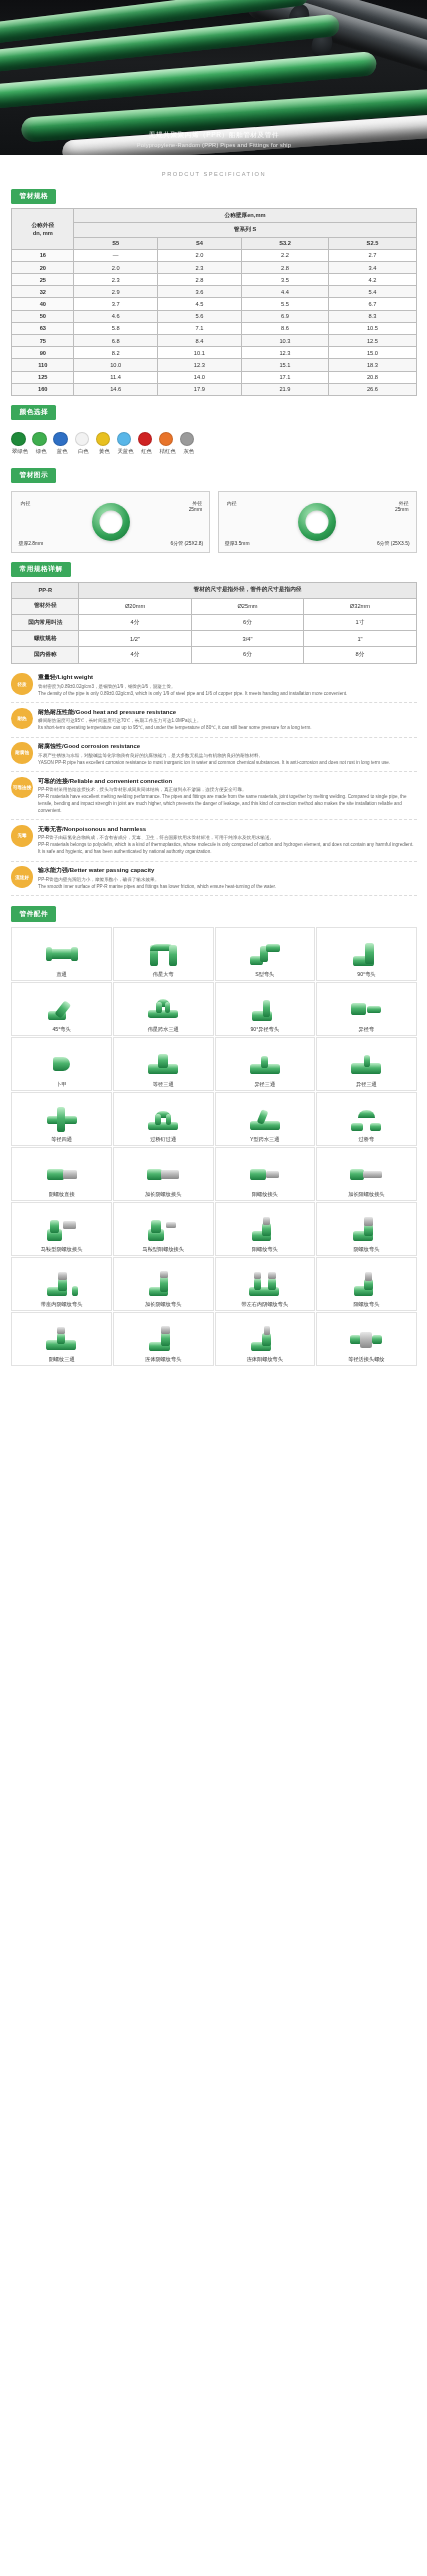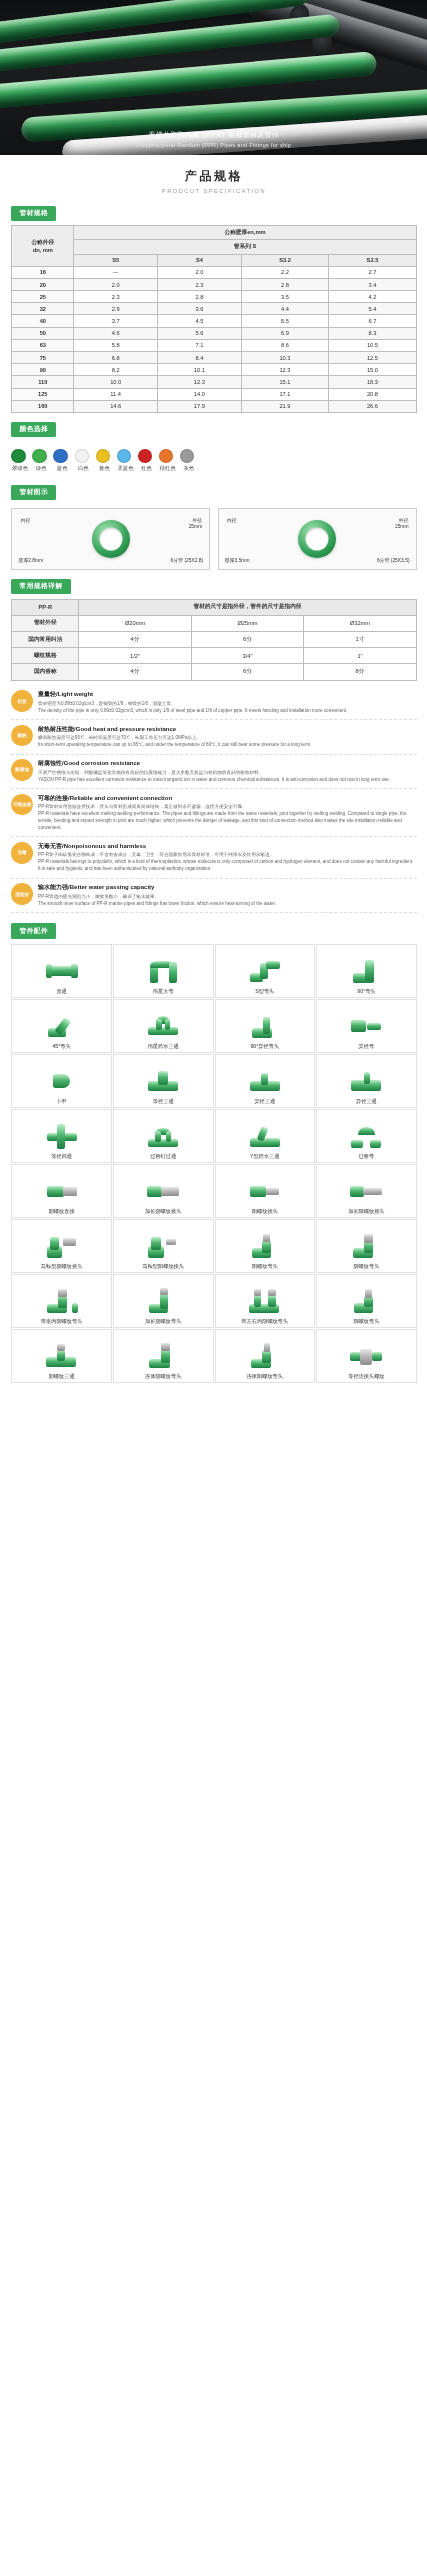--- a/index.html
+++ b/index.html
@@ -222,21 +222,20 @@
     <div class="pipe g3"></div>
     <div class="pipe g4"></div>
     <div class="pipe w1"></div>
     <div class="hero-caption">
       <div class="cn">无规共聚聚丙烯（PPR）船舶管材及管件</div>
       <div class="en">Polypropylene-Random (PPR) Pipes and Fittings for ship</div>
     </div>
   </div>
 
   <div class="spec-title">
-    <div class="cn">产品规格</div>
     <div class="en">PRODCUT SPECIFICATION</div>
   </div>
 
   <div class="tab-row">
     <span class="green-tab">管材规格</span>
   </div>
 
   <div class="tbl-wrap">
     <table class="spec">
       <thead>

